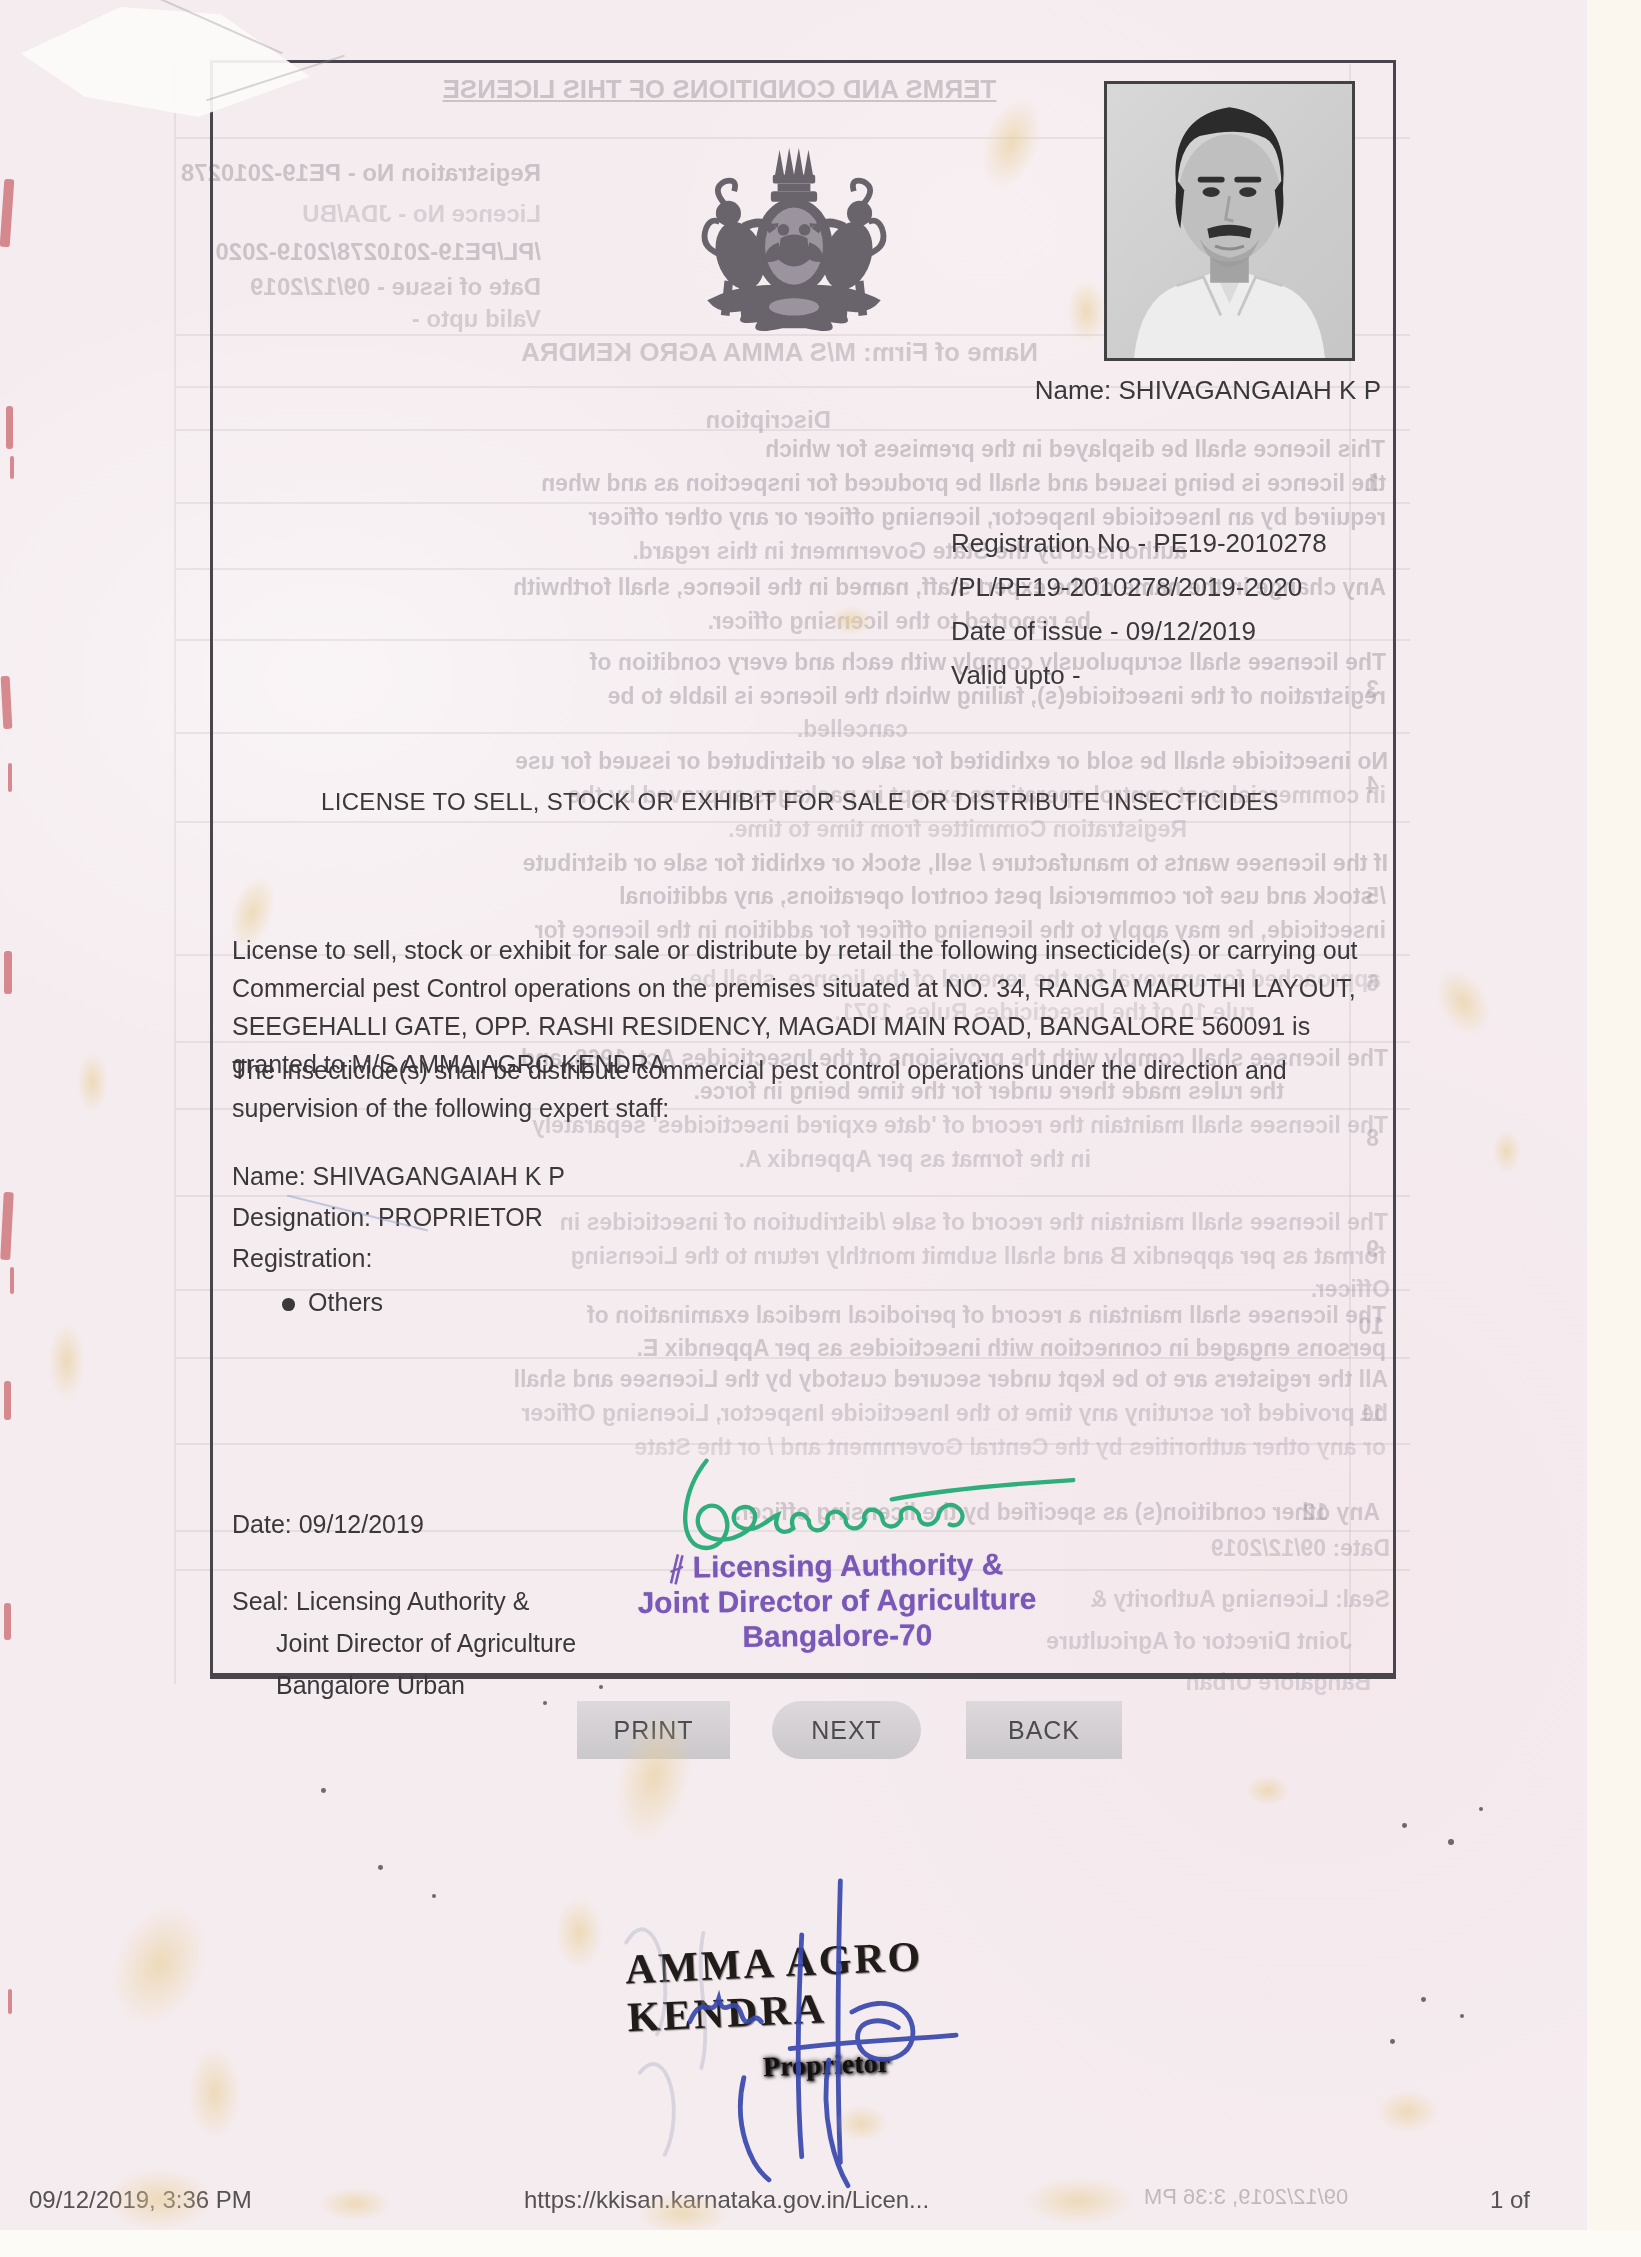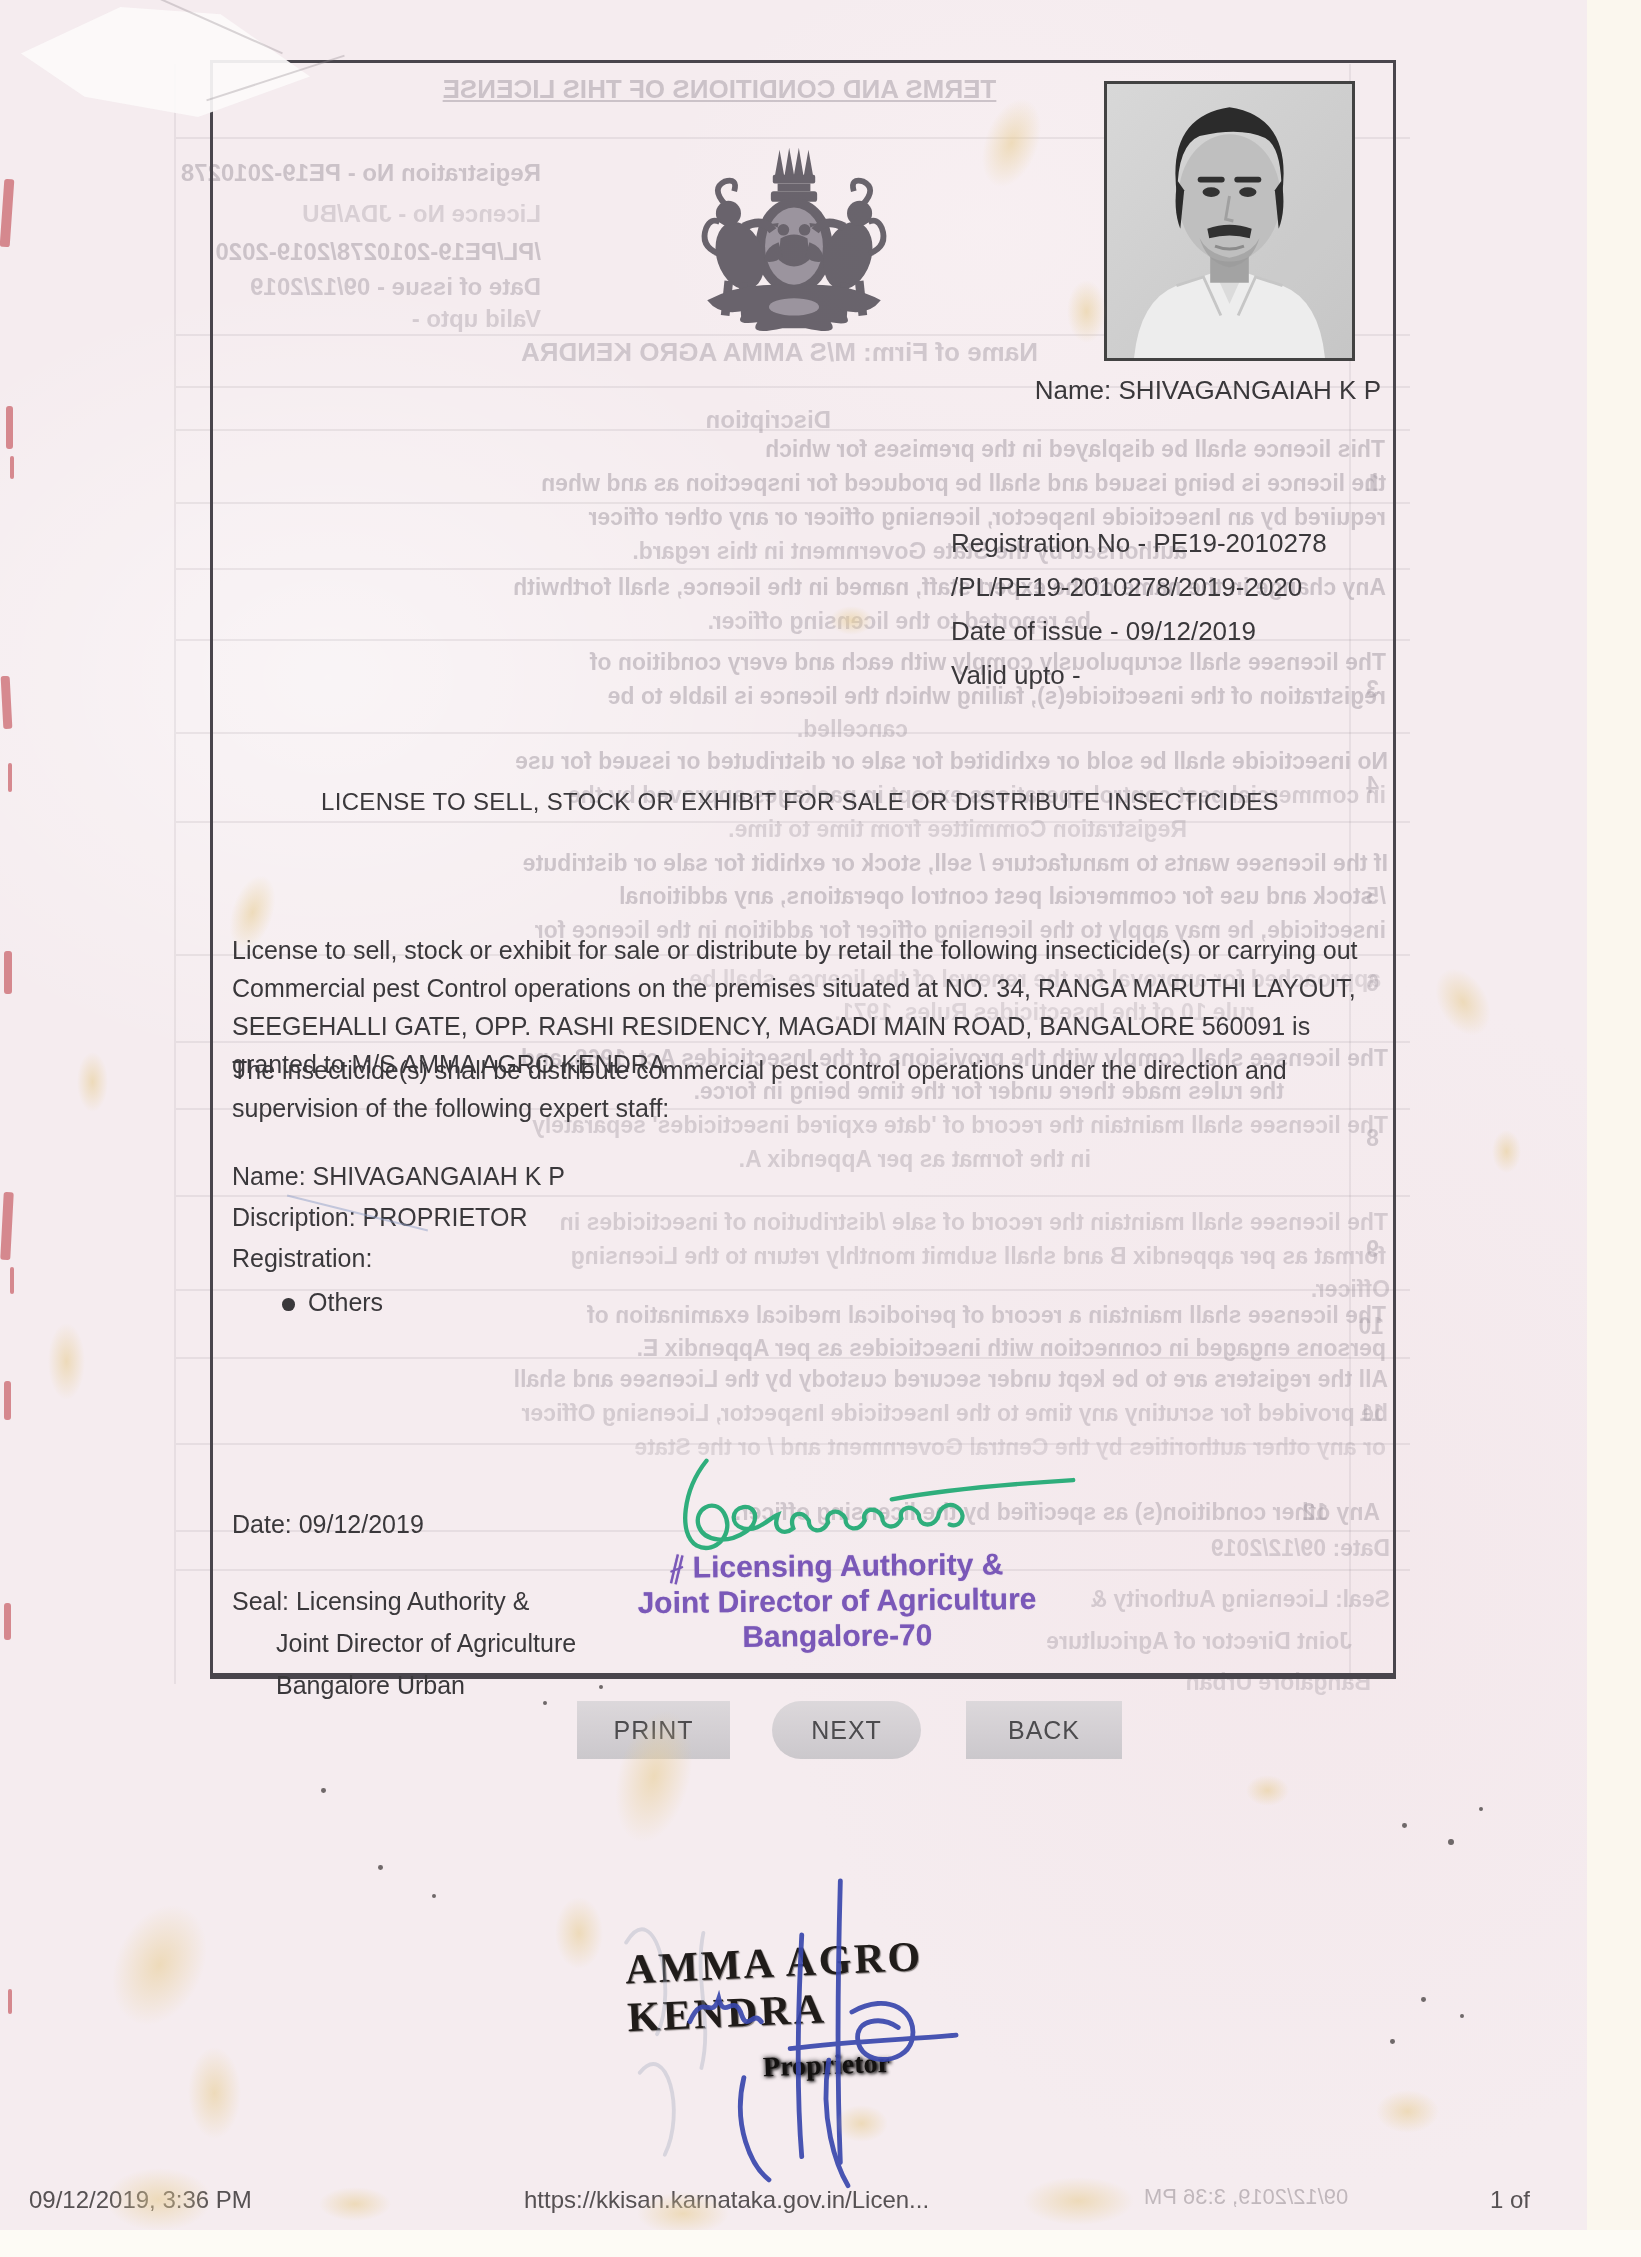--- a/index.html
+++ b/index.html
@@ -236,21 +236,21 @@
     <div>/PL/PE19-2010278/2019-2020</div>
     <div>Date of issue - 09/12/2019</div>
     <div>Valid upto -</div>
   </div>
 
   <div class="doc-text" id="form-sub">LICENSE TO SELL, STOCK OR EXHIBIT FOR SALE OR DISTRIBUTE INSECTICIDES</div>
 
   <div class="doc-text para" id="para-license">License to sell, stock or exhibit for sale or distribute by retail the following insecticide(s) or carrying out Commercial pest Control operations on the premises situated at NO. 34, RANGA MARUTHI LAYOUT, SEEGEHALLI GATE, OPP. RASHI RESIDENCY, MAGADI MAIN ROAD, BANGALORE 560091  is granted to M/S  AMMA AGRO KENDRA</div>
   <div class="doc-text para" id="para-staff">The insecticide(s) shall be distribute commercial pest control operations under the direction and supervision of the following expert staff:</div>
   <div class="doc-text" id="staff-name">Name: SHIVAGANGAIAH K P</div>
-  <div class="doc-text" id="staff-desig">Discription: PROPRIETOR</div>
+  <div class="doc-text" id="staff-desig">Designation: PROPRIETOR</div>
   <div class="doc-text" id="staff-qual">Registration:</div>
 
   <div class="doc-text" id="others-line">
     <span class="bullet"></span><span>Others</span>
   </div>
 
   <div class="doc-text" id="date-line">Date: 09/12/2019</div>
 
   <div class="doc-text" id="seal-block">
     <div>Seal: Licensing Authority &amp;</div>

